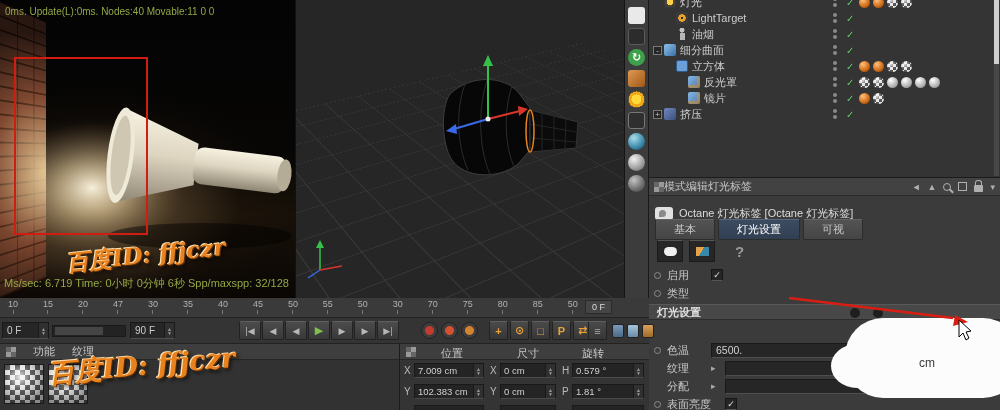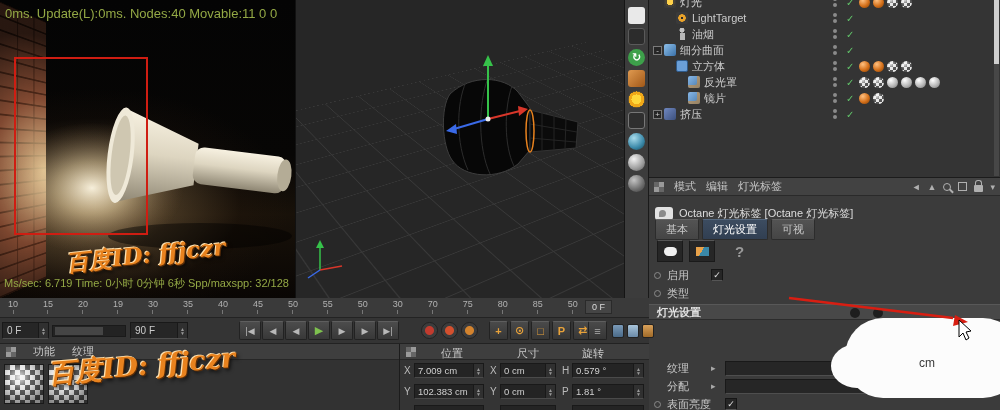--- a/index.html
+++ b/index.html
@@ -15,21 +15,21 @@
     border-right:1px solid #111;}
   .bricks{position:absolute;left:-22px;top:-8px;width:104px;height:316px;
     background:
       radial-gradient(circle at 96% 58%, rgba(255,226,168,.85), rgba(150,80,48,.35) 42%, rgba(8,4,2,.72) 78%),
       repeating-linear-gradient(0deg, rgba(30,14,8,.9) 0 2px, transparent 2px 15px),
       repeating-linear-gradient(90deg, rgba(40,20,12,.7) 0 2px, transparent 2px 27px),
       linear-gradient(#7c4a36,#6a3e2c);
     transform:perspective(260px) rotateY(36deg);transform-origin:left center;}
   .flashlight-svg{position:absolute;left:0;top:0;}
   .red-box{position:absolute;left:14px;top:57px;width:134px;height:178px;border:2px solid #cf1d12;}
-  .status-top{position:absolute;left:5px;top:6px;font-size:13px;color:#93a845;white-space:nowrap;}
+  .status-top{position:absolute;left:5px;top:6px;font-size:10px;color:#93a845;white-space:nowrap;}
   .status-bottom{position:absolute;left:4px;bottom:7px;font-size:11px;color:#93a845;white-space:nowrap;}
   .wm{position:absolute;font-family:"DejaVu Serif","Liberation Serif",serif;font-style:italic;font-weight:bold;
       color:#e8821e;white-space:nowrap;
       text-shadow:-1px -1px 0 #ffe2b0, 1px 1px 0 #5a2d08, 2px 3px 4px rgba(0,0,0,.65);}
   .wm-render{left:66px;top:240px;font-size:23px;transform:rotate(-6deg);z-index:6;}
   .wm-material{position:absolute;left:48px;top:348px;font-size:27px;transform:rotate(-5deg);z-index:40;}
 
   
   .viewport{position:absolute;left:296px;top:0;width:329px;height:298px;background:#262626;overflow:hidden;border-right:1px solid #151515;}
   .vp-grid{position:absolute;left:-70%;top:-45%;width:260%;height:230%;opacity:.5;
@@ -82,34 +82,34 @@
   .chip-checker{background-image:
       radial-gradient(circle at 35% 30%,rgba(255,255,255,.8),rgba(255,255,255,0) 45%),
       conic-gradient(#e6e6e6 0 25%, #555 0 50%, #e6e6e6 0 75%, #555 0);
       background-size:100% 100%,6px 6px;}
   .chip-white{background:radial-gradient(circle at 35% 30%,#fff,#b2b2b2 60%,#6e6e6e);}
   .om-scroll{position:absolute;right:1px;top:0;width:5px;height:176px;background:#474747;}
   .om-scroll i{position:absolute;left:0;top:0;width:5px;height:64px;background:#cfcfcf;display:block;}
 
   
   .attr{position:absolute;left:649px;top:178px;width:351px;height:232px;background:#3b3b3b;overflow:hidden;}
-  .attr-head{position:absolute;left:0;top:0;width:100%;height:18px;background:#424242;border-bottom:1px solid #2a2a2a;display:flex;align-items:center;padding:0 5px;gap:10px;text-align:center;}
+  .attr-head{position:absolute;left:0;top:0;width:100%;height:18px;background:#424242;border-bottom:1px solid #2a2a2a;display:flex;align-items:center;padding:0 5px;text-align:center;}
   .grid-ic{width:10px;height:10px;background:conic-gradient(#9a9a9a 0 25%, #666 0 50%, #9a9a9a 0 75%, #666 0);flex:none;}
   .menu-item{color:#c4c4c4;}
   .head-icons{margin-left:auto;display:flex;align-items:center;gap:7px;color:#b0b0b0;font-size:9px;}
   .mag{width:8px;height:8px;border:1.5px solid #b0b0b0;border-radius:50%;position:relative;}
   .mag::after{content:"";position:absolute;width:5px;height:1.5px;background:#b0b0b0;transform:rotate(45deg);right:-4px;bottom:-2px;}
   .frame-ic{width:9px;height:9px;border:1.5px solid #b0b0b0;}
   .lockic{width:9px;height:7px;background:#b0b0b0;border-radius:1px;position:relative;margin-top:4px;}
   .lockic::before{content:"";position:absolute;width:5px;height:5px;border:1.5px solid #b0b0b0;border-bottom:none;border-radius:3px 3px 0 0;top:-5px;left:0.5px;}
   .attr-title{position:absolute;left:0;top:19px;width:100%;height:20px;display:flex;align-items:center;padding:16px 6px;gap:6px;color:#ddd;}
   .tag-ic{width:18px;height:13px;background:#e2e2e2;border-radius:3px;position:relative;flex:none;}
   .tag-ic::after{content:"";position:absolute;left:4px;top:3px;width:7px;height:7px;background:#8a8a8a;border-radius:50% 50% 50% 0;}
   .attr-tabs{position:absolute;left:6px;top:41px;display:flex;gap:3px;}
-  .tab{padding:2px 10px;background:linear-gradient(#535353,#454545);border:1px solid #2c2c2c;border-top-color:#646464;border-radius:2px;color:#c8c8c8;}
+  .tab{padding:2px 18px;background:linear-gradient(#535353,#454545);border:1px solid #2c2c2c;border-top-color:#646464;border-radius:2px;color:#c8c8c8;}
   .tab.active{background:linear-gradient(#3c4c60,#313f52);border-top-color:#55687e;color:#fff;}
   .thumb-row{position:absolute;left:8px;top:62px;display:flex;align-items:center;gap:6px;}
   .tbtn{width:26px;height:22px;background:#262626;border:1px solid #1a1a1a;border-top-color:#555;display:flex;align-items:center;justify-content:center;}
   .blob1{width:13px;height:9px;background:#f0f0f0;border-radius:5px;}
   .blob2{width:13px;height:9px;background:linear-gradient(120deg,#e8a24a 0 45%,#3a88a8 45%);}
   .help{font-size:15px;font-weight:bold;color:#9a9a9a;margin-left:14px;}
   .prow{position:absolute;left:0;width:100%;height:16px;display:flex;align-items:center;}
   .adot{width:7px;height:7px;border:1.5px solid #8a8a8a;border-radius:50%;margin:0 6px 0 5px;flex:none;}
   .plabel{width:40px;color:#c8c8c8;flex:none;}
   .checkbox{width:12px;height:12px;background:#262626;border:1px solid #161616;border-bottom-color:#555;color:#e0e0e0;font-size:9px;line-height:11px;text-align:center;position:absolute;left:62px;}
@@ -406,20 +406,31 @@
     <div class="prow" style="top:107px">
       <span class="adot"></span>
       <span class="plabel">类型</span>
     </div>
 
     <div class="section-row">
       <span>灯光设置</span>
     </div>
 
 
+    <div class="prow" style="top:164px">
+      <span class="adot"></span>
+      <span class="plabel">色温</span>
+      <span class="field" style="width:282px">
+        <span>6500.</span>
+        <span class="spin">
+            <span>▲</span>
+            <span>▼</span>
+          </span>
+      </span>
+    </div>
 
     <div class="prow" style="top:182px">
       <span class="adot" style="visibility:hidden"></span>
       <span class="plabel">纹理</span>
       <span class="exp-tri">▸</span>
       <span class="field" style="left:76px;width:268px"></span>
     </div>
 
     <div class="prow" style="top:200px">
       <span class="adot" style="visibility:hidden"></span>
@@ -439,21 +450,21 @@
     <div class="blob">
       <span class="blob-cm">cm</span>
     </div>
   </div>
 
   <div class="ruler">
     <div class="ticks" id="ticks">
         <span class="tick">10</span>
         <span class="tick">15</span>
         <span class="tick">20</span>
-        <span class="tick">19</span>
+        <span class="tick">47</span>
         <span class="tick">30</span>
         <span class="tick">35</span>
         <span class="tick">40</span>
         <span class="tick">45</span>
         <span class="tick">50</span>
         <span class="tick">55</span>
         <span class="tick">50</span>
         <span class="tick">30</span>
         <span class="tick">70</span>
         <span class="tick">75</span>
@@ -468,21 +479,21 @@
     <span class="frame-field" style="left:2px;width:47px">
       <span>0 F</span>
       <span class="spin" style="height:15px">
           <span>▲</span>
           <span>▼</span>
         </span>
     </span>
     <span class="range-slider">
         <i></i>
       </span>
-    <span class="frame-field" style="left:130px;width:58px">
+    <span class="frame-field" style="left:130px;width:45px">
       <span>90 F</span>
       <span class="spin" style="height:15px">
           <span>▲</span>
           <span>▼</span>
         </span>
     </span>
     <span class="tgroup" style="left:239px" id="transportGroup">
         <span class="tbt">|◀</span>
         <span class="tbt">◀</span>
         <span class="tbt">◀</span>

